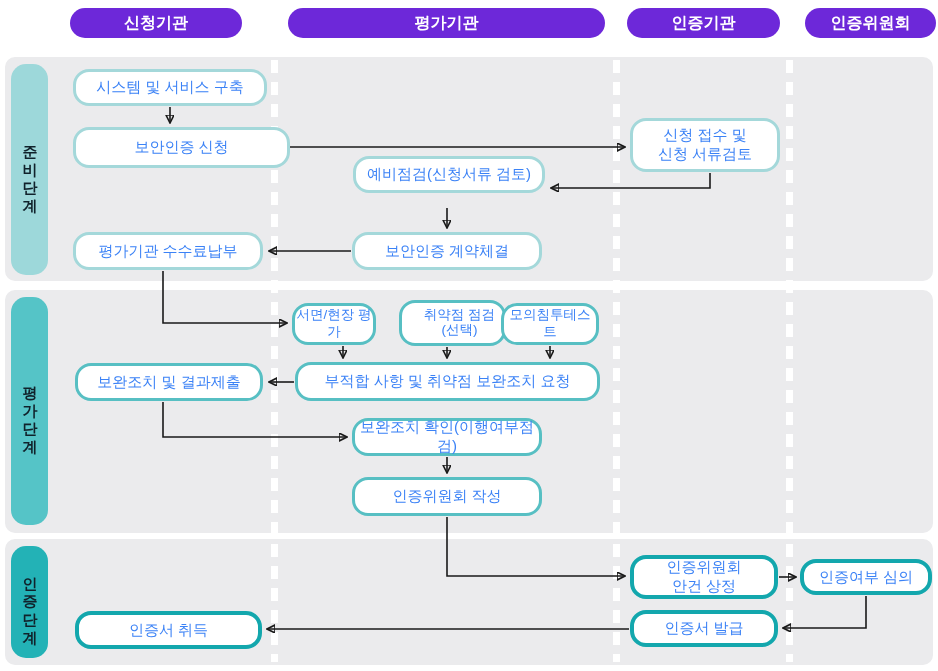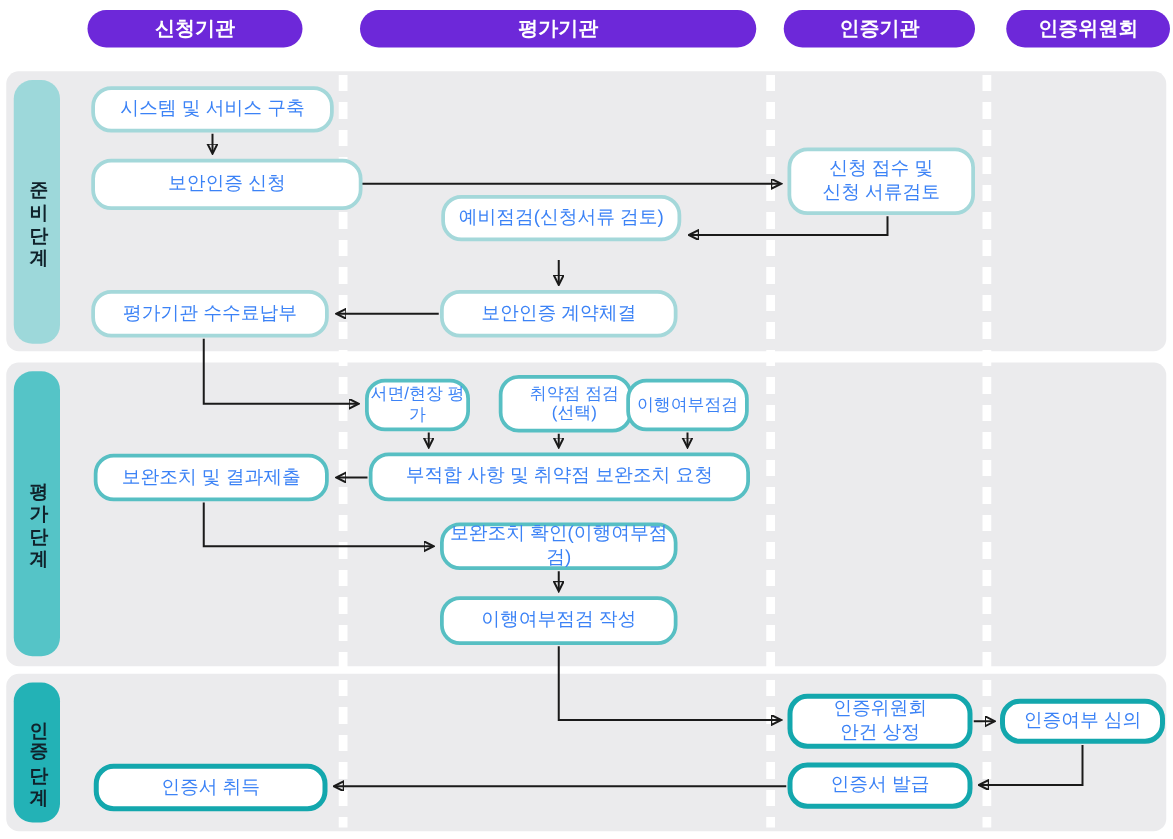--- a/index.html
+++ b/index.html
@@ -117,25 +117,25 @@
   <div class="node b1" id="n-apply">보안인증 신청</div>
   <div class="node b1" id="n-fee">평가기관 수수료납부</div>
   <div class="node b1" id="n-receive">신청 접수 및
 신청 서류검토</div>
   <div class="node b1" id="n-precheck">예비점검(신청서류 검토)</div>
   <div class="node b1" id="n-contract">보안인증 계약체결</div>
 
   <div class="node b2 small" id="n-doceval">서면/현장 평가</div>
   <div class="node b2 small" id="n-vuln">취약점 점검
 (선택)</div>
-  <div class="node b2 small" id="n-pentest">이행여부점검</div>
+  <div class="node b2 small" id="n-pentest">모의침투테스트</div>
   <div class="node b2" id="n-reqfix">부적합 사항 및 취약점 보완조치 요청</div>
   <div class="node b2" id="n-submit">보완조치 및 결과제출</div>
   <div class="node b2" id="n-confirm">보완조치 확인(이행여부점검)</div>
-  <div class="node b2" id="n-report">이행여부점검 작성</div>
+  <div class="node b2" id="n-report">인증위원회 작성</div>
 
   <div class="node b3" id="n-agenda">인증위원회
 안건 상정</div>
   <div class="node b3" id="n-review">인증여부 심의</div>
   <div class="node b3" id="n-issue">인증서 발급</div>
   <div class="node b3" id="n-obtain">인증서 취득</div>
 
 </div>
 
 </body></html>

